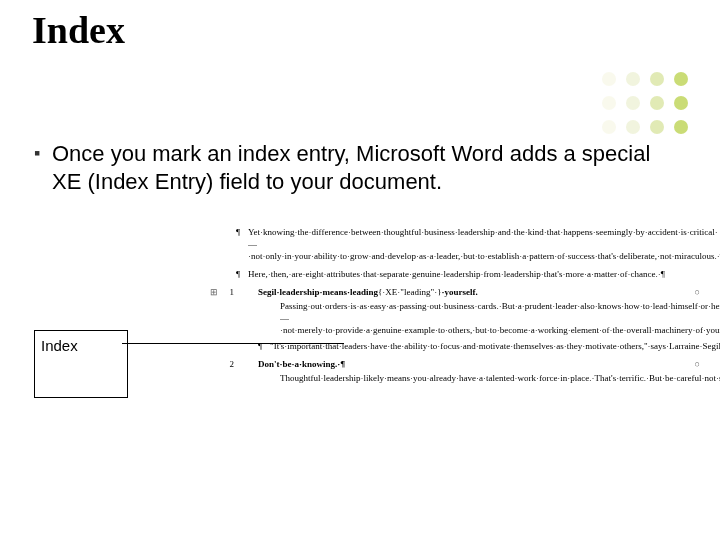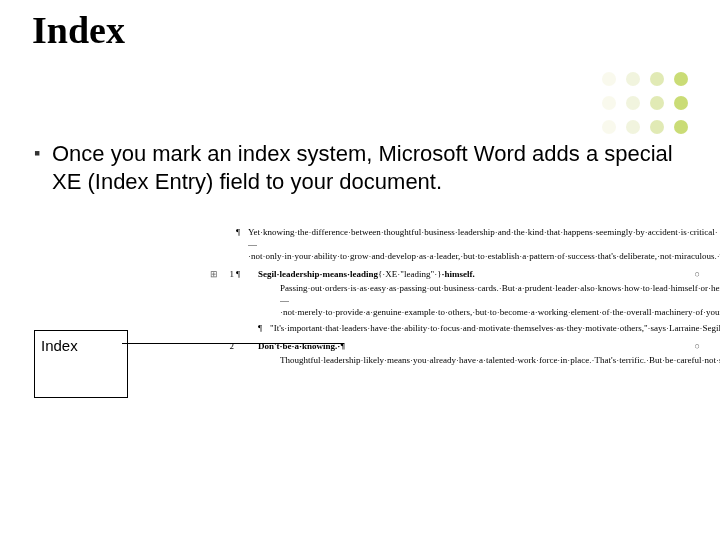--- a/index.html
+++ b/index.html
@@ -39,42 +39,43 @@
       <span style="background: rgb(200, 216, 120); opacity: 0.55;"></span>
       <span style="background: rgb(184, 208, 72); opacity: 0.75;"></span>
   <span style="background: rgb(230, 230, 184); opacity: 0.25;"></span>
       <span style="background: rgb(216, 224, 160); opacity: 0.35;"></span>
       <span style="background: rgb(200, 216, 120); opacity: 0.55;"></span>
       <span style="background: rgb(184, 208, 72); opacity: 0.75;"></span>
 </div>
 
 <div class="bullet-row">
   <div class="bullet-mark">▪</div>
-  <div class="bullet-text">Once you mark an index system, Microsoft Word adds a special XE (Index Entry) field to your document.</div>
+  <div class="bullet-text">Once you mark an index entry, Microsoft Word adds a special XE (Index Entry) field to your document.</div>
 </div>
 
 <div class="callout">
   <div>Index</div>
 </div>
 <div class="callout-line"></div>
 
 <div class="doc">
   <div class="para">
     <span class="pil">¶</span>
     <span>Yet·knowing·the·difference·between·thoughtful·business·leadership·and·the·kind·that·happens·seemingly·by·accident·is·critical·—·not·only·in·your·ability·to·grow·and·develop·as·a·leader,·but·to·establish·a·pattern·of·success·that's·deliberate,·not·miraculous.·¶</span>
   </div>
   <div class="para">
     <span class="pil">¶</span>
+    <span>Here,·then,·are·eight·attributes·that·separate·genuine·leadership·from·leadership·that's·more·a·matter·of·chance.·¶</span>
   </div>
 
   <div class="list-item">
     <span class="handle">⊞</span>
     <span class="num">1</span>
     <span class="circ">○</span>
-    <span class="bold">Segil·leadership·means·leading</span><span class="xe">{·XE·"leading"·}</span><span class="bold">·himself.</span>
+    <span class="bold">Segil·leadership·means·leading</span><span class="xe">{·XE·"leading"·}</span><span class="bold">·yourself.</span>
     <div class="sub">Passing·out·orders·is·as·easy·as·passing·out·business·cards.·But·a·prudent·leader·also·knows·how·to·lead·himself·or·herself·—·not·merely·to·provide·a·genuine·example·to·others,·but·to·become·a·working·element·of·the·overall·machinery·of·your·business.¶</div>
     <div class="para" style="margin-top:4px">
       <span class="pil">¶</span>
       <span>"It's·important·that·leaders·have·the·ability·to·focus·and·motivate·themselves·as·they·motivate·others,"·says·Larraine·Segil,·an·author·and·consultant·who·teaches·executive·education·at·the·California·Institute·of·Technology·in·Pasadena.¶</span>
     </div>
   </div>
 
   <div class="list-item">
     <span class="num">2</span>
     <span class="circ">○</span>

